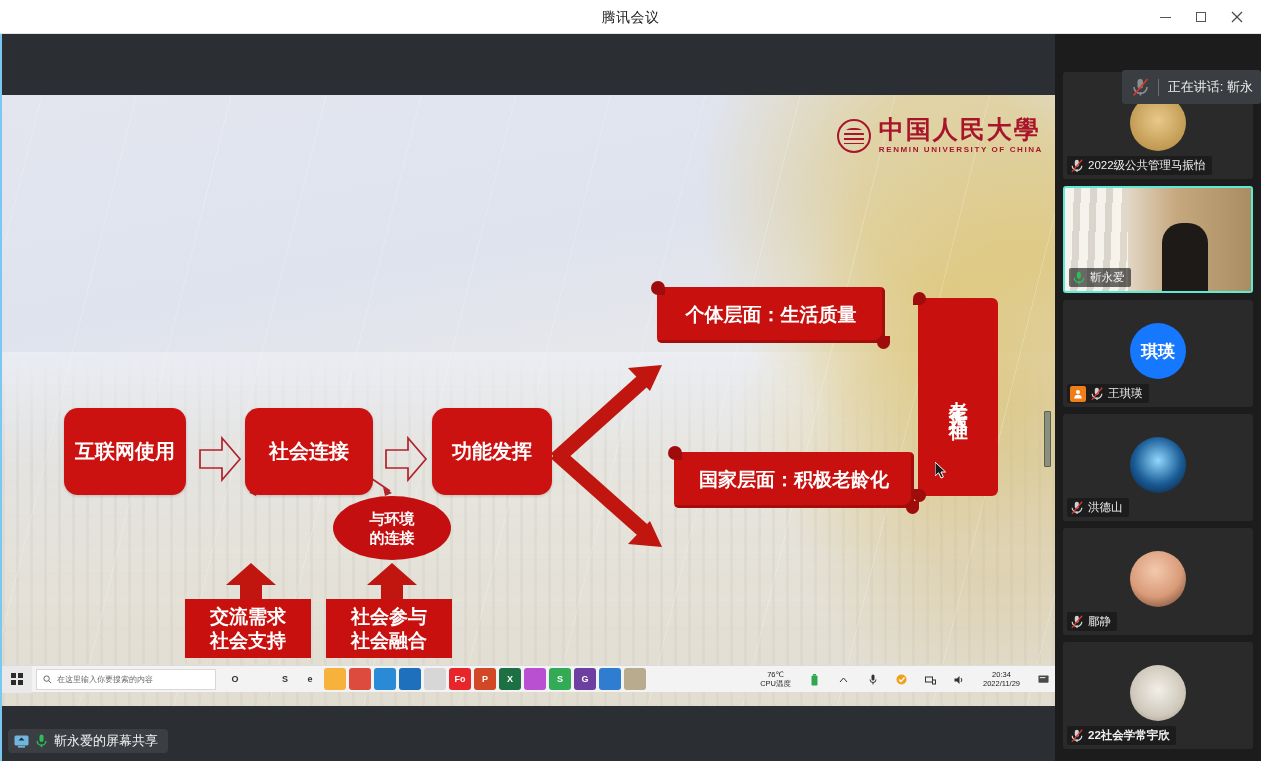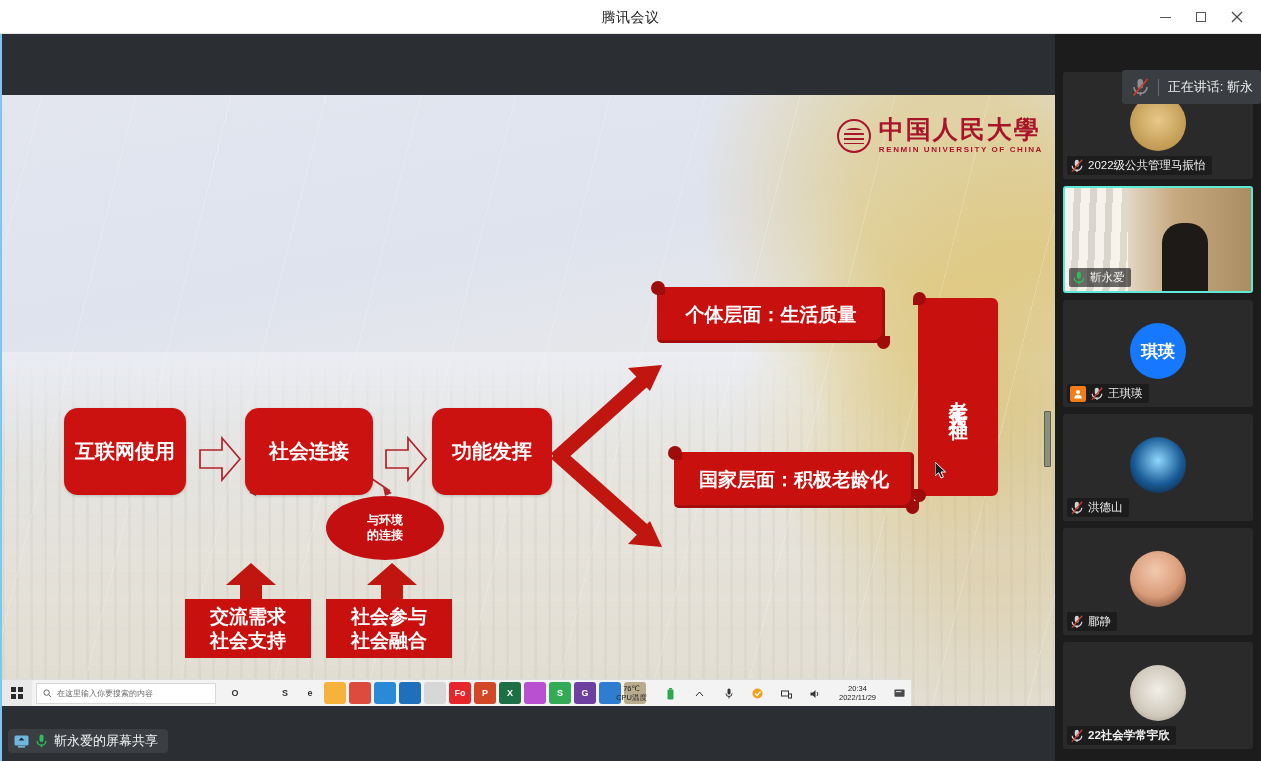--- a/index.html
+++ b/index.html
@@ -168,21 +168,21 @@
   .mouse-cursor { position: absolute; }
 
   
   .mini-scrollbar {
     position: absolute; right: 4px; top: 316px; width: 7px; height: 56px;
     background: #8b8f7e; border: 1px solid #5d6050; border-radius: 1px;
   }
 
   
   .taskbar {
-    position: absolute; left: 0; bottom: 55px; width: 909px; height: 27px;
+    position: absolute; left: 0; bottom: 69px; width: 1053px; height: 27px;
     background: #f3f3f3; display: flex; align-items: center;
     border-top: 1px solid #dcdcdc;
   }
   .tb-start {
     width: 30px; height: 27px; display:flex; align-items:center; justify-content:center;
     background:#e9e9e9;
   }
   .tb-start i {
     display:block; width:12px; height:12px;
     background:
@@ -357,21 +357,21 @@
           <span>老年人福祉</span>
         </div>
 
         <div class="mouse-cursor" style="left:933px; top:367px;">
           <svg width="13" height="18" viewBox="0 0 13 18">
             <polygon points="0,0 0,14 3.6,10.8 6,16 8.4,15 6,10 10.6,10" fill="#1a1a1a" stroke="#fff" stroke-width="1"></polygon>
           </svg>
         </div>
 
 
-        <div class="rellipse" style="left:324px; top:401px; width:118px; height:64px; font-size:12px;text-align:right;">
+        <div class="rellipse" style="left:331px; top:401px; width:118px; height:64px; font-size:15px;text-align:right;">
           <span>
             <span>与环境</span><br>
             <span>的连接</span>
           </span>
         </div>
 
         <div class="up-arrow" style="left:222px; top:468px;">
           <svg width="54" height="40" viewBox="0 0 54 40">
             <polygon points="27,0 52,22 38,22 38,40 16,40 16,22 2,22" fill="#c0160f"></polygon>
           </svg>

